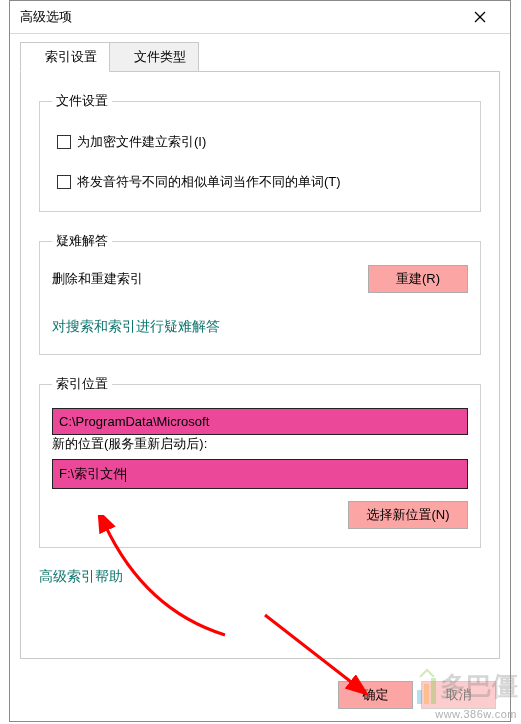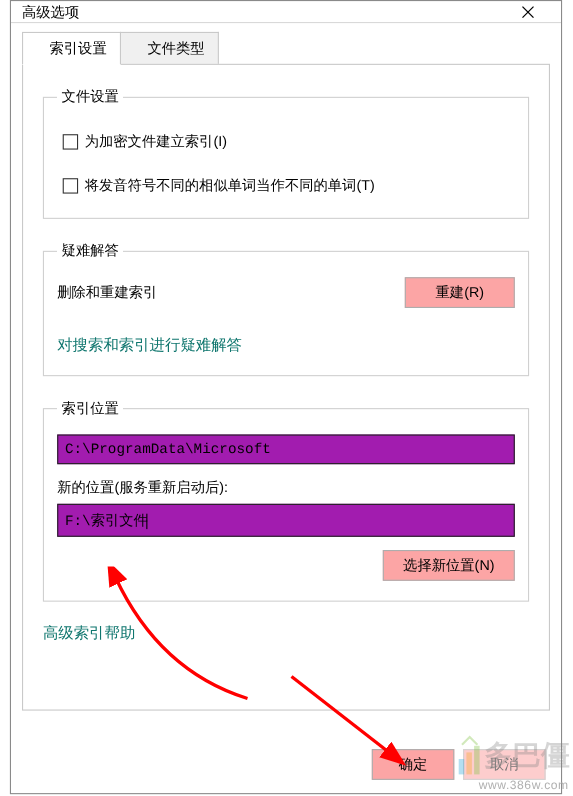--- a/index.html
+++ b/index.html
@@ -18,21 +18,21 @@
 }
 .window {
   border: 1px solid #8a8a8a;
   width: 502px;
   height: 722px;
   margin-left: 9px;
   background: #fff;
   position: relative;
 }
 .titlebar {
-  height: 20px;
+  height: 33px;
   display: flex;
   align-items: center;
   padding: 0 10px;
   border-bottom: 1px solid #d9d9d9;
 }
 .titlebar .title {
   flex: 1;
   font-size: 13px;
   color: #000;
 }
@@ -124,30 +124,29 @@
   font-size: 13px;
   font-family: inherit;
 }
 .link {
   color: #0f766e;
   cursor: pointer;
   font-size: 14px;
 }
 .field-label {
   font-size: 13px;
-  margin-top: 12px;
   margin-bottom: 6px;
 }
 .input-box {
   width: 100%;
   border: 1px solid #222;
   padding: 5px 6px;
   font-size: 13px;
-  font-family: Liberation Mono, monospace;
-  background: #a21caf;
+  font-family: Liberation Sans, sans-serif;
+  background: #ec4899;
 }
 .input-box.editable {
   outline: none;
 }
 .right-btn-row {
   display: flex;
   justify-content: flex-end;
   margin-top: 12px;
 }
 .help-link-row {

